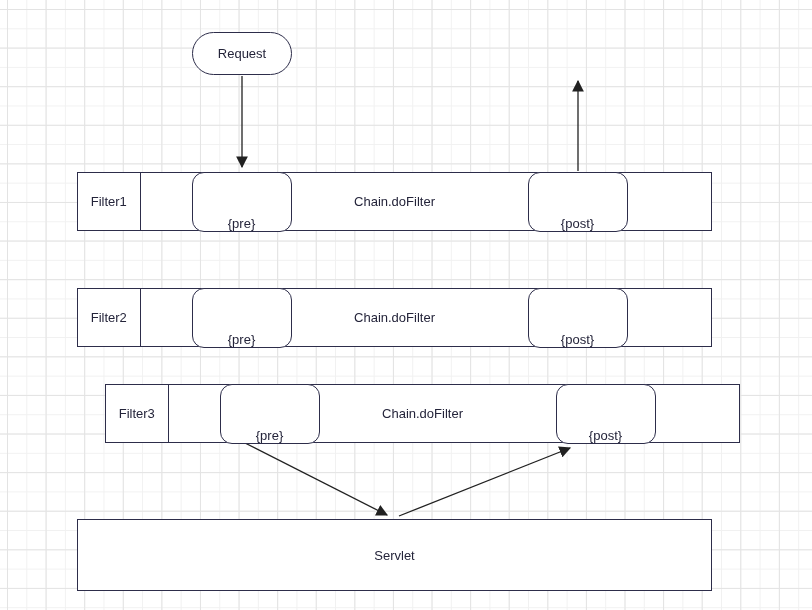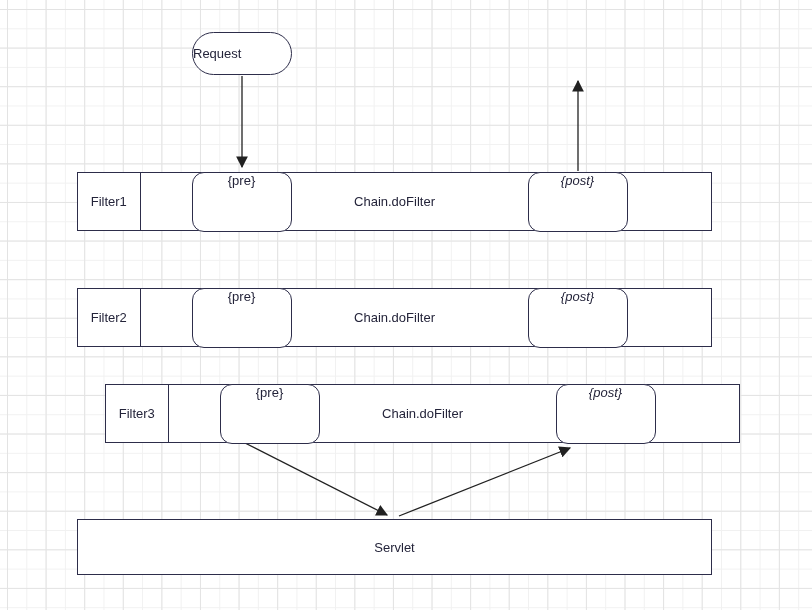--- a/index.html
+++ b/index.html
@@ -30,21 +30,21 @@
     background-size:38.6px 38.6px,38.6px 38.6px,19.3px 19.3px,19.3px 19.3px;
     background-position:7px 9px;
     color:var(--text);
     font-size:13px;
   }
   .node{
     position:absolute;
     box-sizing:border-box;
     background:var(--fill);
     border:var(--bw) solid var(--shape-border);
-    display:flex;align-items:center;justify-content:flex-start;
+    display:flex;align-items:center;justify-content:center;
     white-space:nowrap;
   }
   .stadium{border-radius:21.5px;}
   .filter-row{
     position:absolute;
     box-sizing:border-box;
     left:77px;width:635px;height:59px;
     background:var(--fill);
     border:var(--bw) solid var(--shape-border);
     padding-left:12px;
@@ -63,28 +63,28 @@
   }
   .subshape{
     position:absolute;
     top:calc(-1 * var(--bw));
     height:calc(100% + (2 * var(--bw)));
     width:100px;
     box-sizing:border-box;
     background:var(--fill);
     border:var(--bw) solid var(--shape-border);
     border-radius:12px;
-    display:flex;align-items:flex-start;justify-content:center;
+    display:flex;align-items:flex-end;justify-content:center;
   }
   .pre-box{left:113.5px;}
-  .post-box{left:449.5px;font-style:italic;}
+  .post-box{left:449.5px;}
   .servlet{
     position:absolute;
     box-sizing:border-box;
-    left:77px;top:519px;width:635px;height:56px;
+    left:77px;top:519px;width:635px;height:72px;
     background:var(--fill);
     border:var(--bw) solid var(--shape-border);
     display:flex;align-items:center;justify-content:center;
   }
   .edges{
     position:absolute;left:0;top:0;width:812px;height:610px;
     pointer-events:none;
   }
   .edges path{pointer-events:stroke;}
 </style>

